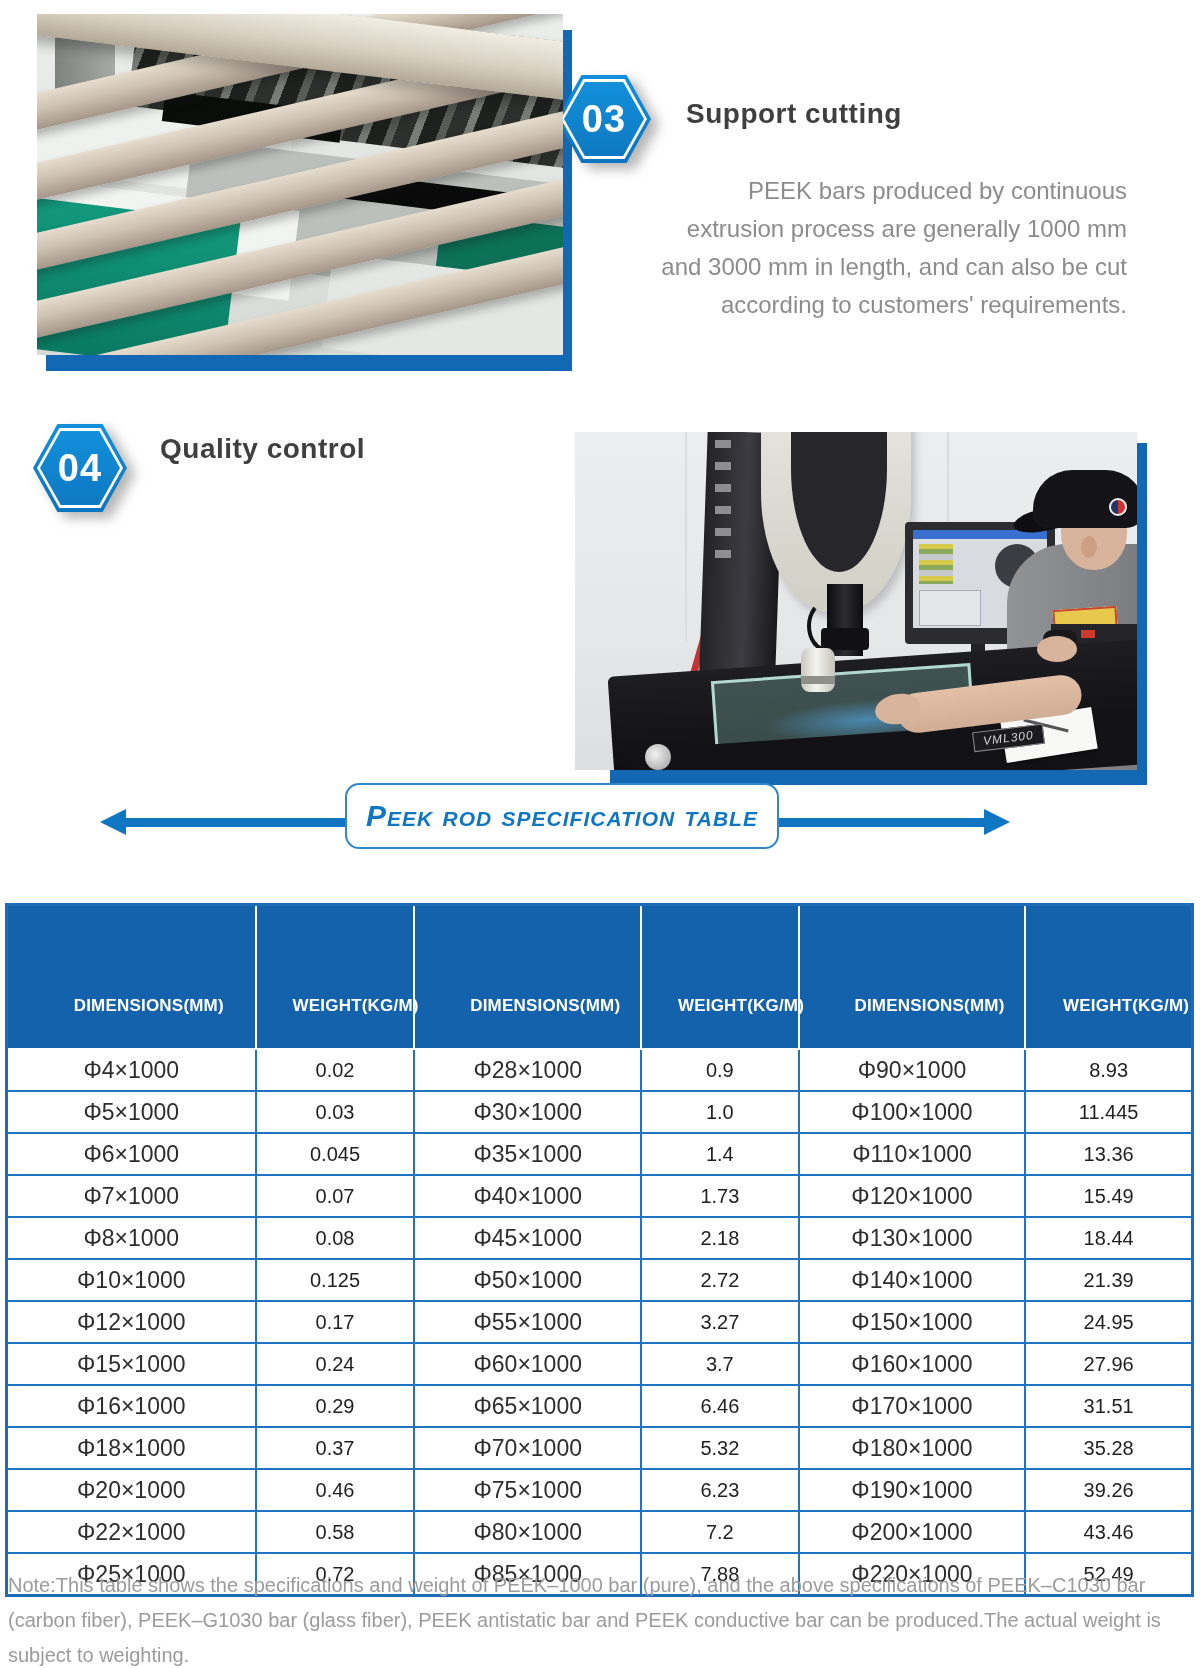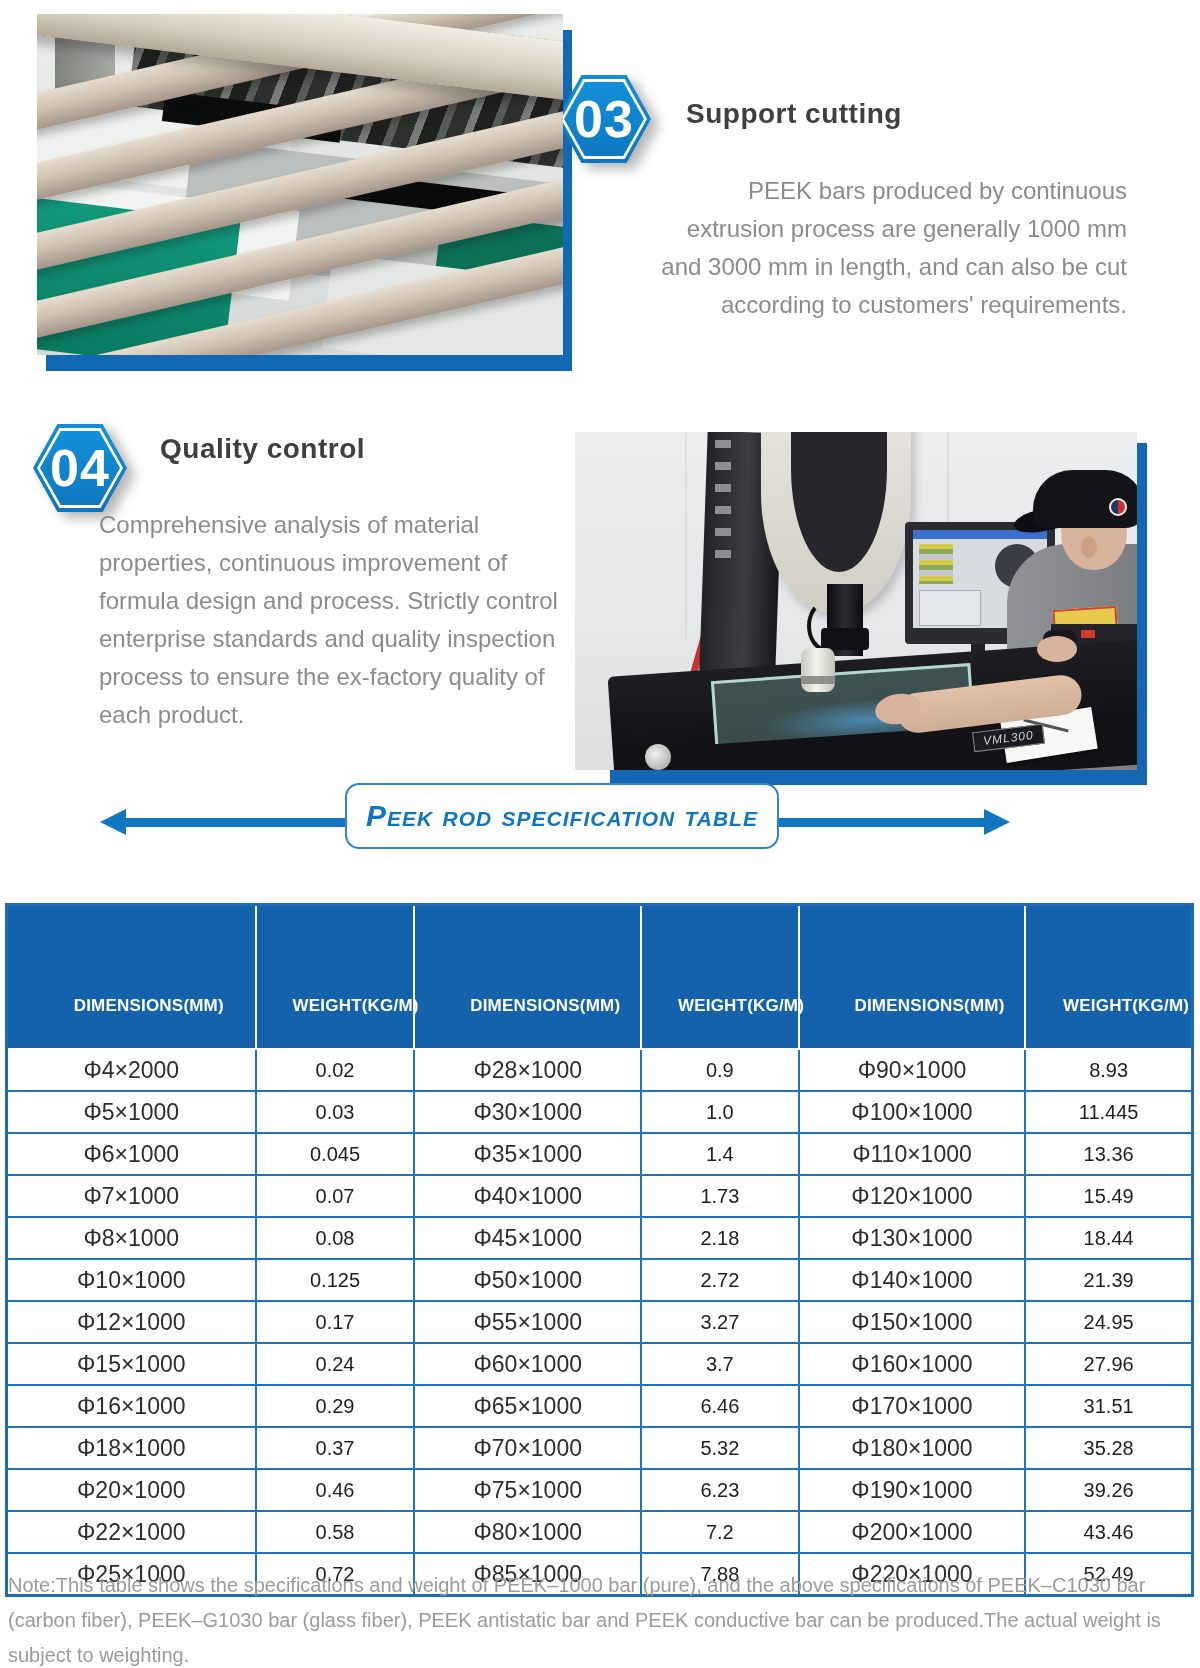--- a/index.html
+++ b/index.html
@@ -107,21 +107,21 @@
   .p2-vml{left:398px;top:296px;padding:2px 9px;background:#1b1b1f;border:1px solid #8a8a90;
     color:#d2d2d8;font-size:12px;font-style:italic;letter-spacing:1px;transform:rotate(-7deg);}
 
   
   .hex-wrap{position:absolute;width:94px;height:88px;filter:drop-shadow(8px 6px 6px rgba(110,110,110,.5));}
   .hex{clip-path:polygon(26% 0%,74% 0%,100% 50%,74% 100%,26% 100%,0% 50%);}
   .hex-outer{position:absolute;inset:0;background:linear-gradient(180deg,var(--hex-blue,#1390da),#0d74be);}
   .hex-ring{position:absolute;inset:4px;background:#ffffff;}
   .hex-core{position:absolute;inset:7px;background:linear-gradient(180deg,var(--hex-blue,#1390da),#0e78c2);}
   .hex-num{position:absolute;inset:0;display:flex;align-items:center;justify-content:center;
-    color:#ffffff;font-weight:bold;font-size:52px;letter-spacing:1px;}
+    color:#ffffff;font-weight:bold;font-size:38px;letter-spacing:1px;}
   .hex03{left:557px;top:75px;}
   .hex04{left:33px;top:424px;}
 
   
   .sec-title{position:absolute;margin:0;font-size:28px;font-weight:bold;color:var(--title-gray,#3f3f3f);letter-spacing:0.5px;}
   .t03{left:686px;top:98px;}
   .t04{left:160px;top:433px;}
   .sec-body{position:absolute;margin:0;font-size:24px;line-height:38px;color:var(--body-gray,#8c8c8c);}
   .b03{left:649px;top:172px;width:478px;text-align:right;}
   .b04{left:99px;top:506px;width:490px;}
@@ -193,21 +193,20 @@
   <h2 class="sec-title t03">Support cutting</h2>
   <p class="sec-body b03">PEEK bars produced by continuous extrusion process are generally 1000 mm and 3000 mm in length, and can also be cut according to customers' requirements.</p>
 
   <div class="hex-wrap hex04">
     <div class="hex hex-outer"></div>
     <div class="hex hex-ring"></div>
     <div class="hex hex-core"></div>
     <span class="hex-num">04</span>
   </div>
   <h2 class="sec-title t04">Quality control</h2>
-  <p class="sec-body b04">Comprehensive analysis of material properties, continuous improvement of formula design and process. Strictly control enterprise standards and quality inspection process to ensure the ex-factory quality of each product.</p>
 
   <div class="photo-wrap pw2">
     <div class="shadow-accent"></div>
     <div class="photo" style="width:562px;height:338px;">
       <div class="p2-bg"></div>
       <div class="p2-layer p2-wline1"></div>
       <div class="p2-layer p2-wline2"></div>
       <div class="p2-layer p2-redleg1"></div>
       <div class="p2-layer p2-redleg2"></div>
       <div class="p2-layer p2-column"></div>
@@ -272,21 +271,21 @@
         <th>DIMENSIONS(MM)</th>
         <th>WEIGHT(KG/M)</th>
         <th>DIMENSIONS(MM)</th>
         <th>WEIGHT(KG/M)</th>
         <th>DIMENSIONS(MM)</th>
         <th>WEIGHT(KG/M)</th>
       </tr>
     </thead>
     <tbody>
         <tr>
-          <td class="dim">Φ4×2000</td>
+          <td class="dim">Φ4×1000</td>
           <td class="wt">0.02</td>
           <td class="dim">Φ28×1000</td>
           <td class="wt">0.9</td>
           <td class="dim">Φ90×1000</td>
           <td class="wt">8.93</td>
         </tr>
         <tr>
           <td class="dim">Φ5×1000</td>
           <td class="wt">0.03</td>
           <td class="dim">Φ30×1000</td>

